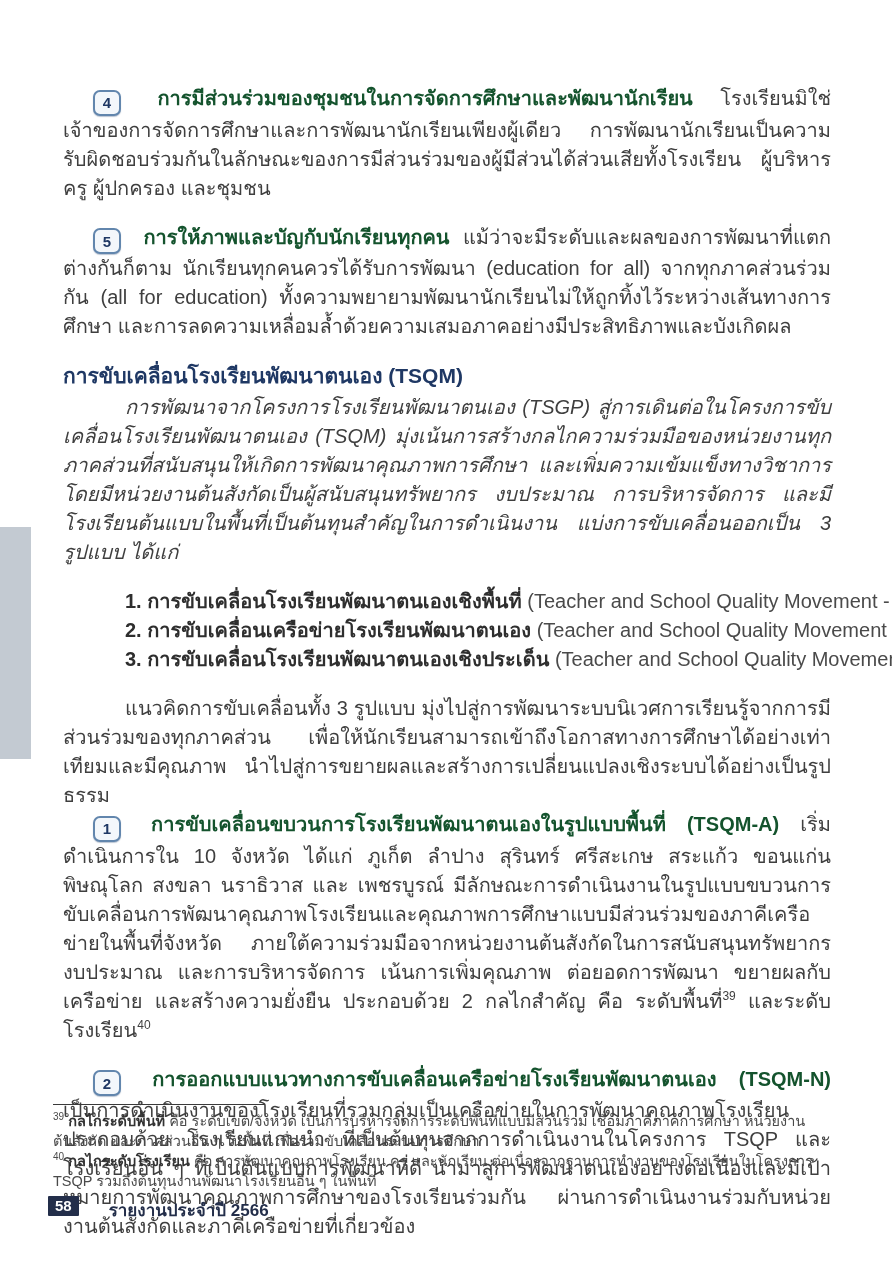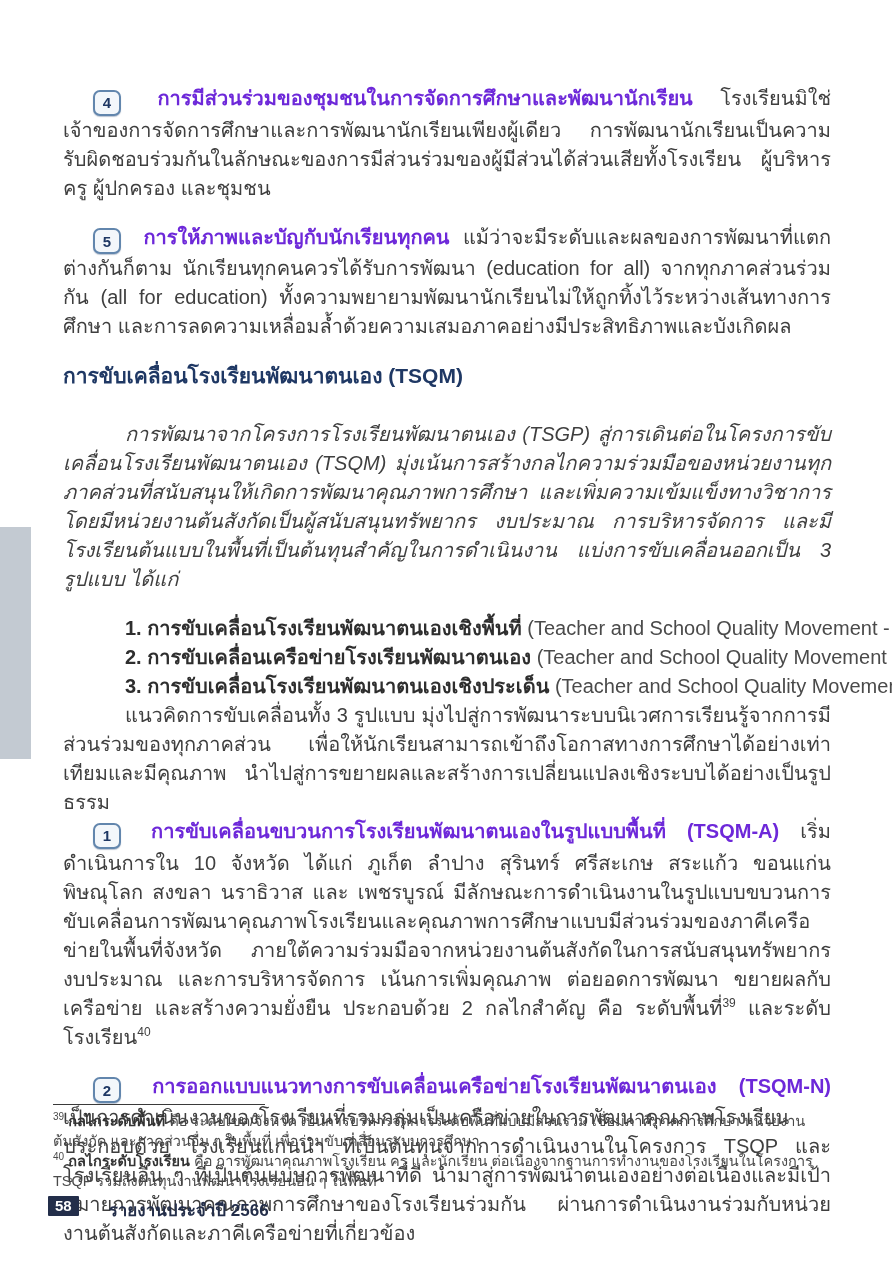--- a/index.html
+++ b/index.html
@@ -23,27 +23,27 @@
   .pt{margin-bottom:20px;text-indent:30px;}
   .badge{
     display:inline-flex;align-items:center;justify-content:center;
     width:24px;height:22px;
     border:2px solid #6286ad;border-radius:7px;
     background:#f3f7fb;color:#1f3864;
     font-weight:bold;font-size:15px;line-height:1;
     text-indent:0;margin-right:9px;vertical-align:-3px;
     box-shadow:0 1px 1px rgba(60,90,130,.35);
   }
-  .pt-title{font-weight:bold;color:#6d28d9;}
+  .pt-title{font-weight:bold;color:#14532d;}
   .section-heading{
     font-weight:bold;color:#1f3864;font-size:21px;line-height:30px;
-    margin-bottom:29px;text-align:left;
+    margin-bottom:2px;text-align:left;
   }
   .indent{text-indent:62px;}
-  .para{margin-bottom:0;}
+  .para{margin-bottom:0;margin-top:20px;}
   .para-gap{margin-bottom:20px;font-style:italic;}
   .move-item{padding-left:62px;text-align:left;white-space:nowrap;}
   .mi-th{font-weight:bold;color:#2e2e2e;}
   .mi-en{color:#4a4a4a;}
   sup.fn-ref{font-size:12px;line-height:0;vertical-align:super;color:#3f3f3f;}
   .footnotes{
     position:absolute;left:53px;width:768px;top:1104px;
     font-size:14.5px;line-height:20px;color:#4a4a4a;text-align:left;
   }
   .fn-rule{width:212px;border-top:1.5px solid #3a3a3a;margin-bottom:6px;}

